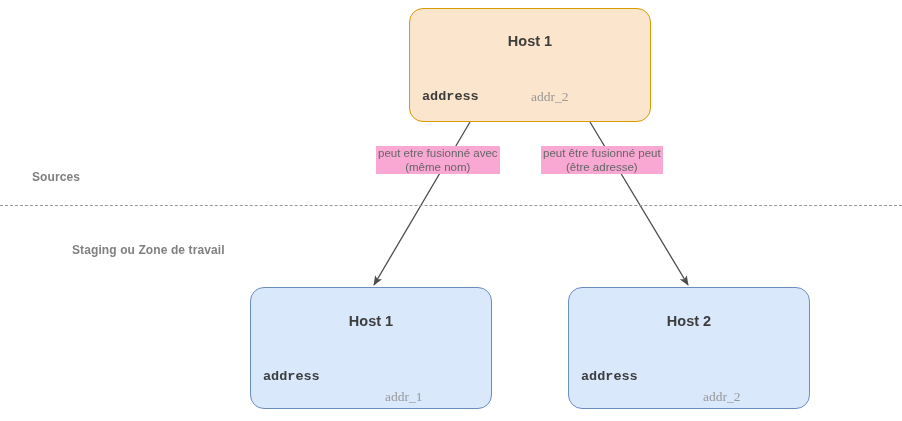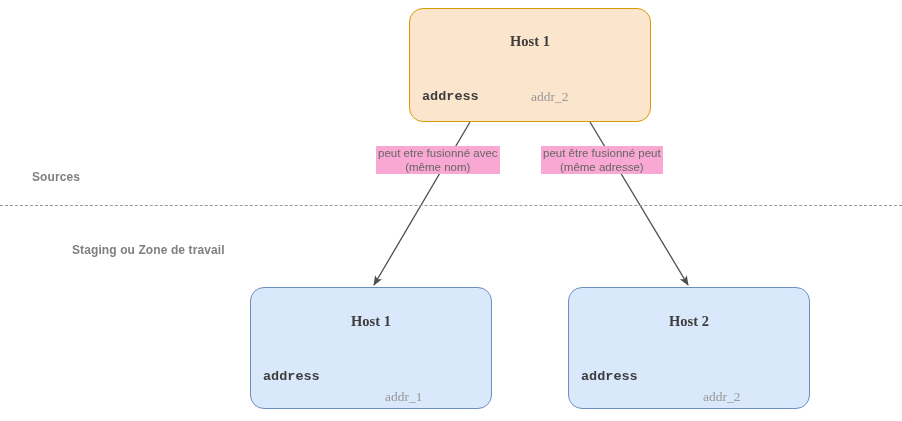--- a/index.html
+++ b/index.html
@@ -56,21 +56,20 @@
   }
   .entity .title {
     position: absolute;
     left: 0;
     right: 0;
     text-align: center;
     font-size: 14.5px;
     font-weight: bold;
     color: #3d3d3d;
     white-space: nowrap;
-    font-family: Liberation Serif, serif;
   }
   .entity .attr-row {
     position: absolute;
     left: 0;
     right: 0;
     height: 16px;
     font-family: "Liberation Mono", "DejaVu Sans Mono", monospace;
     font-size: 13.5px;
     white-space: nowrap;
   }
@@ -188,16 +187,16 @@
     </div>
   </div>
 
   <div class="edge-label" id="edge-label-left">
     <span class="l1">peut etre fusionné avec</span>
     <span class="l2">(même nom)</span>
   </div>
 
   <div class="edge-label" id="edge-label-right">
     <span class="l1">peut être fusionné peut</span>
-    <span class="l2">(même adresse)</span>
+    <span class="l2">(être adresse)</span>
   </div>
 
 </div>
 
 </body></html>

